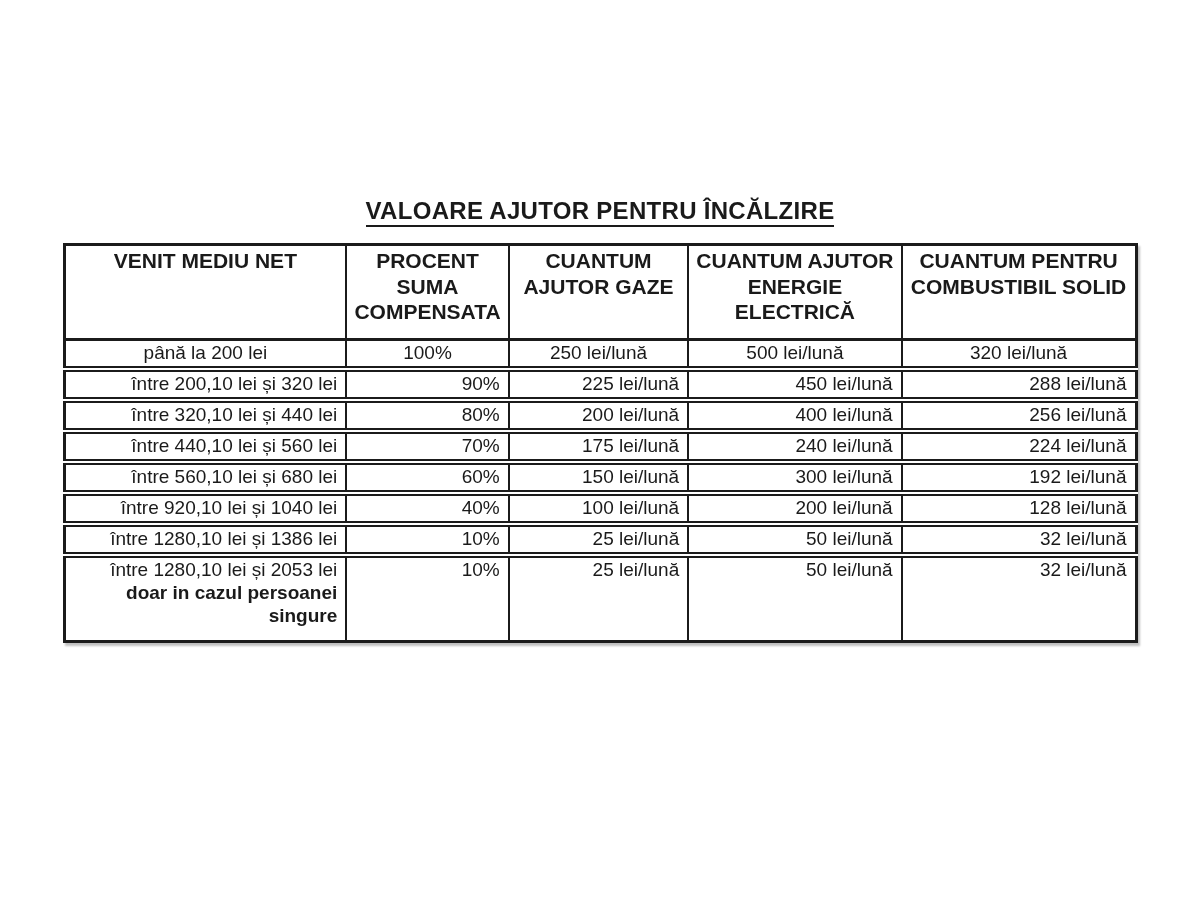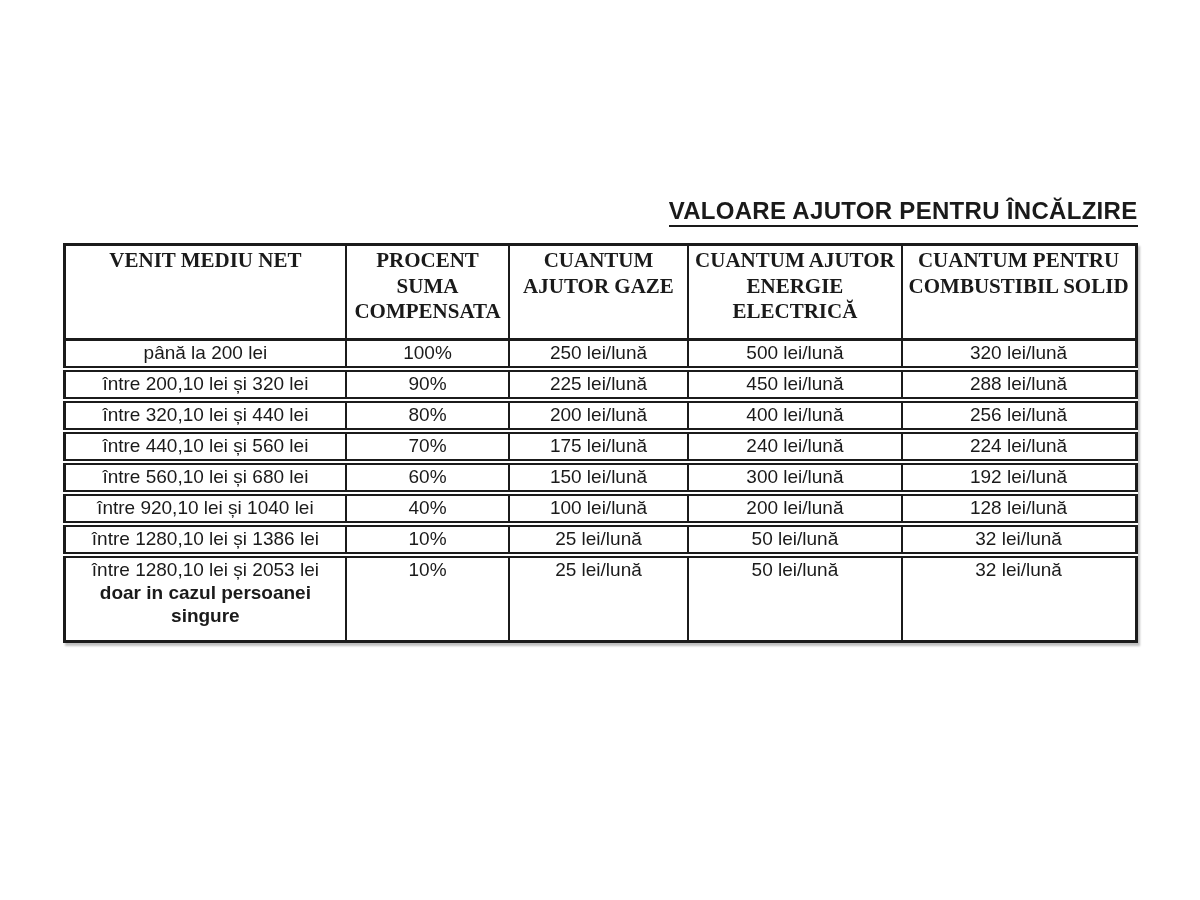--- a/index.html
+++ b/index.html
@@ -13,21 +13,21 @@
     font-family: "Liberation Sans", "DejaVu Sans", sans-serif;
     color: #1a1a1a;
     overflow: hidden;
   }
   .page {
     width: 1075px;
     margin: 0 auto;
     padding-top: 190px;
   }
   .title {
-    text-align: right;
+    text-align: center;
     margin: 0 0 16px 0;
   }
   .title span {
     font-size: 24px;
     font-weight: bold;
     letter-spacing: 0.3px;
     border-bottom: 2.5px solid #1a1a1a;
     padding-bottom: 1px;
     white-space: nowrap;
   }
@@ -48,35 +48,35 @@
     border: 2px solid #1b1b1b;
     border-bottom: 3px solid #1b1b1b;
     font-size: 21px;
     font-weight: bold;
     line-height: 1.22;
     vertical-align: top;
     text-align: center;
     padding: 2px 2px 4px 2px;
     height: 86px;
     white-space: pre-line;
-    font-family: Liberation Serif, serif;
   }
   td {
     border: 2px solid #1b1b1b;
     font-size: 19px;
     font-weight: normal;
     line-height: 1.2;
     text-align: center;
     vertical-align: top;
     padding: 1px 8px;
     height: 23px;
     overflow: hidden;
   }
   tbody tr + tr td {
     border-top: 6px double #1b1b1b;
+    text-align: right;
   }
   tbody tr:last-child td {
     height: 80px;
     margin-left: 25px;
   }
   .note {
     font-weight: bold;
   }
 </style>
 </head>

